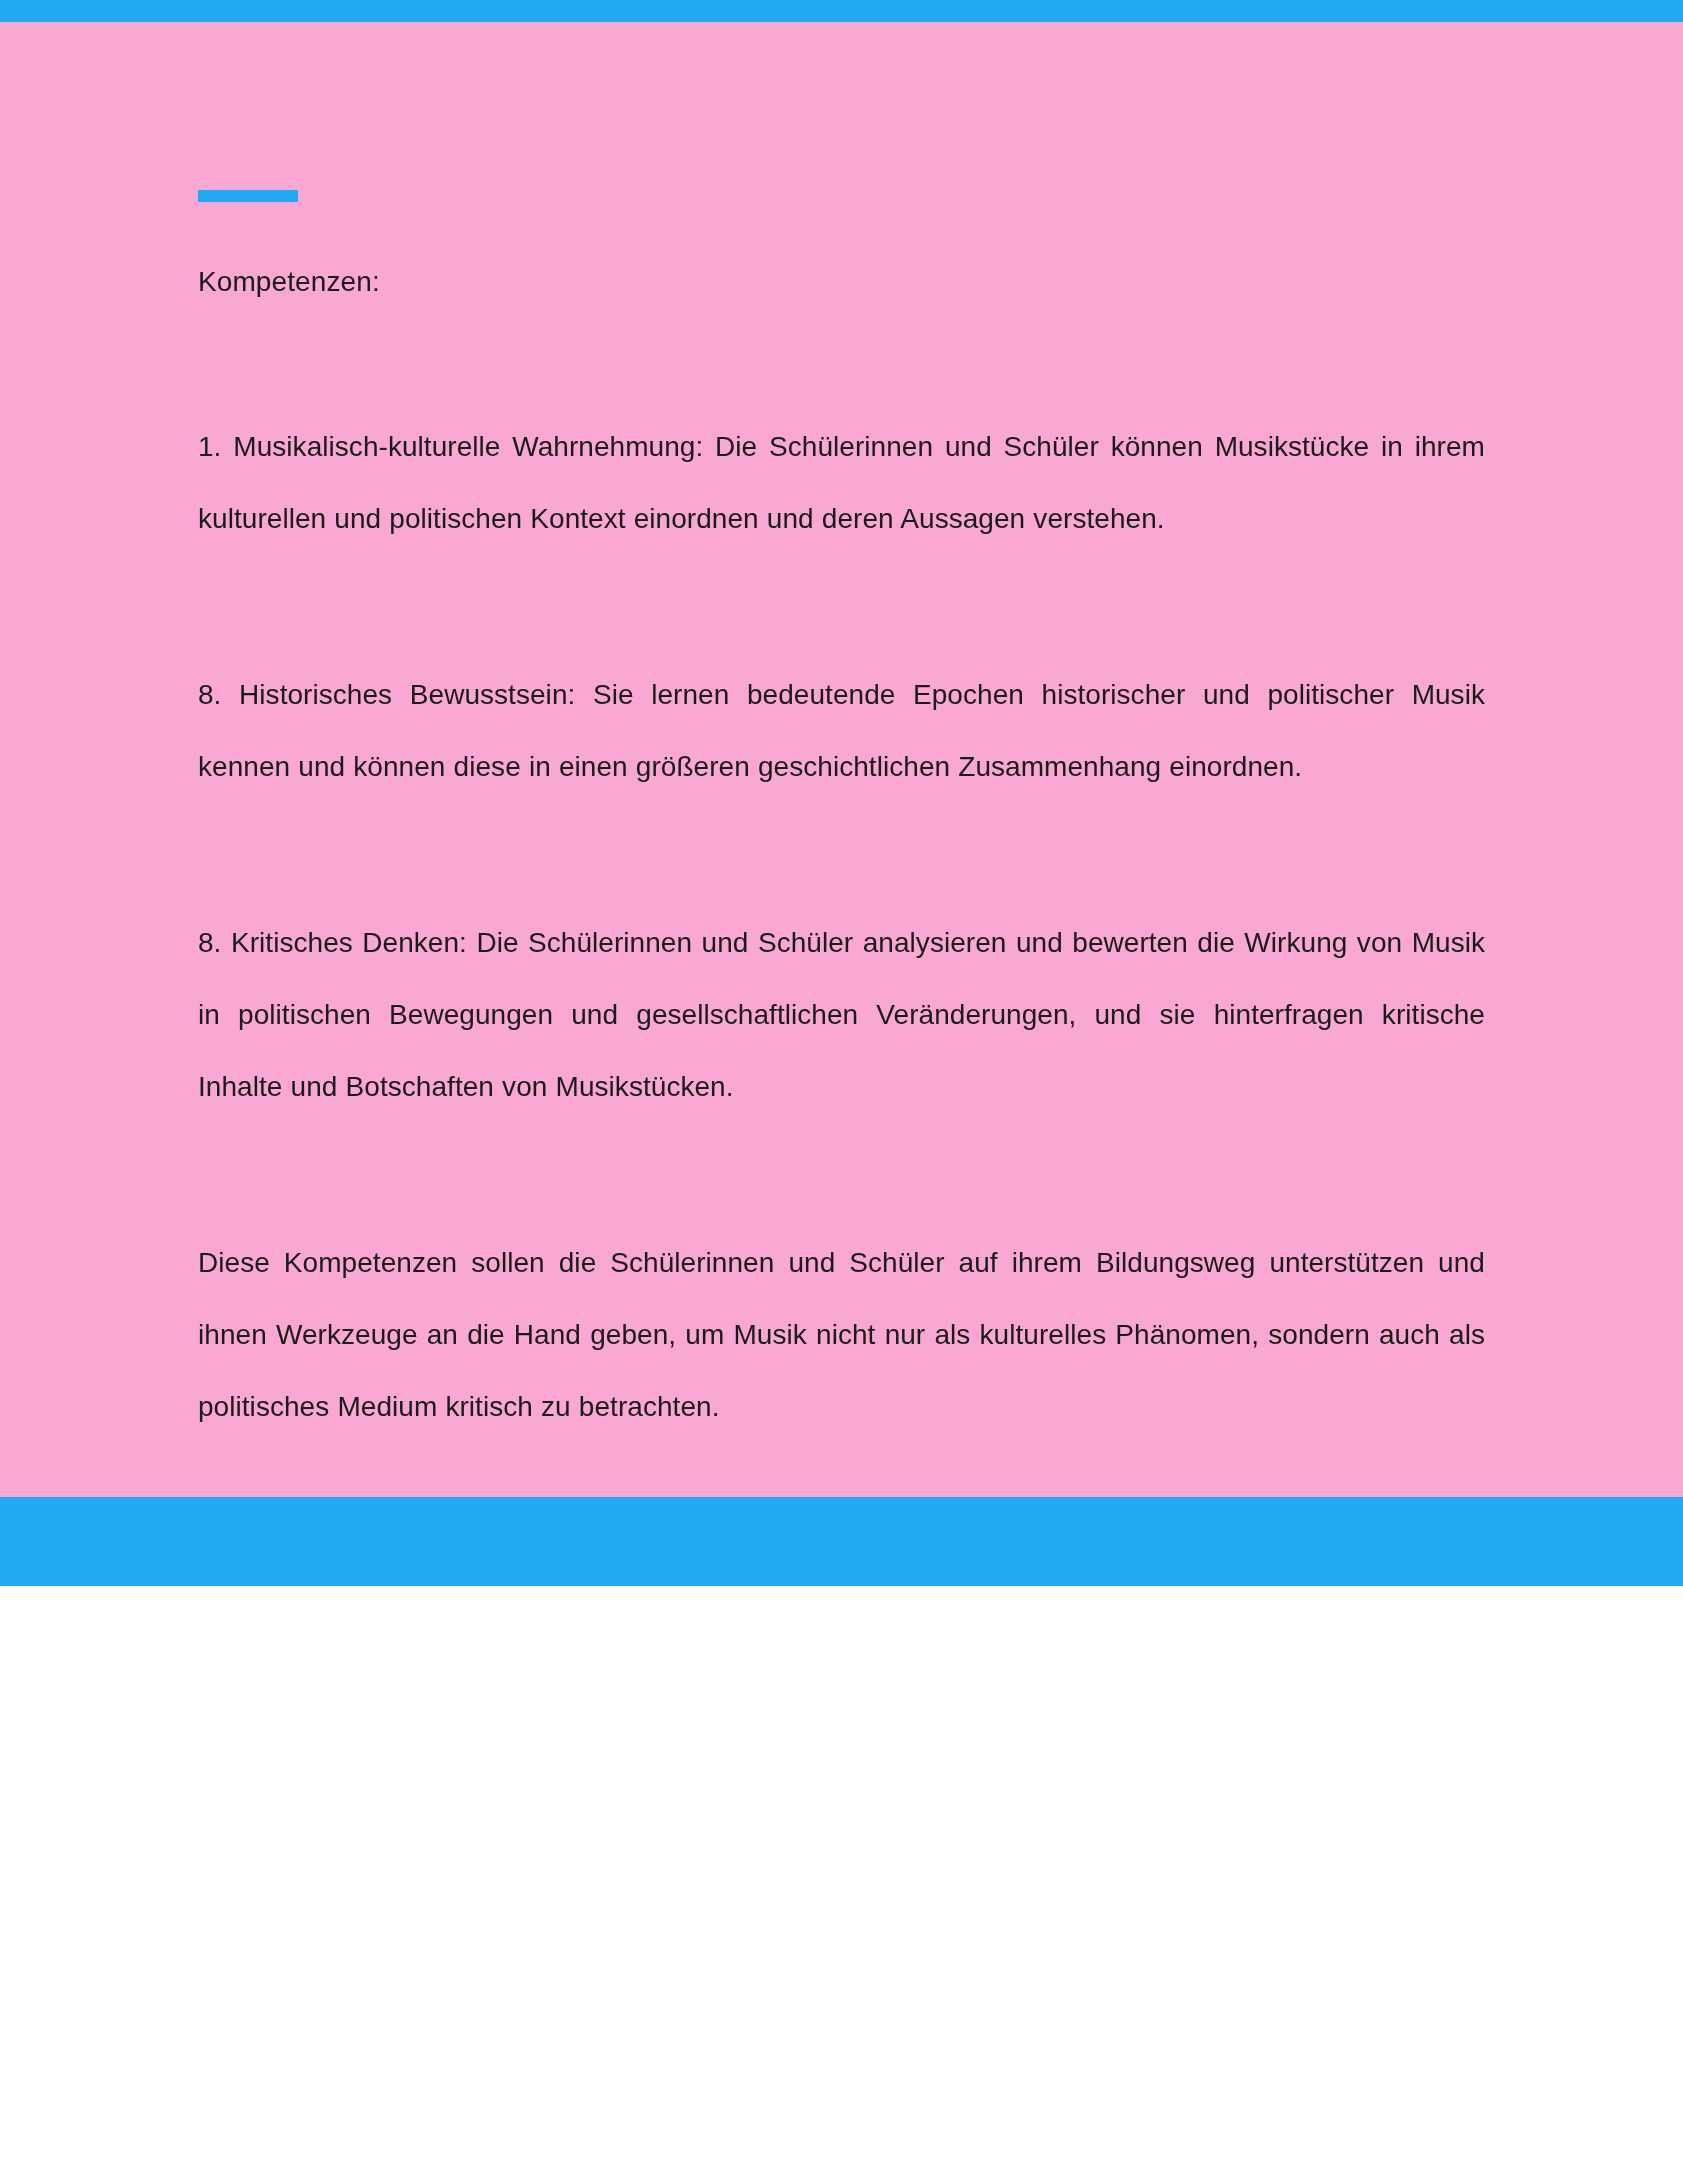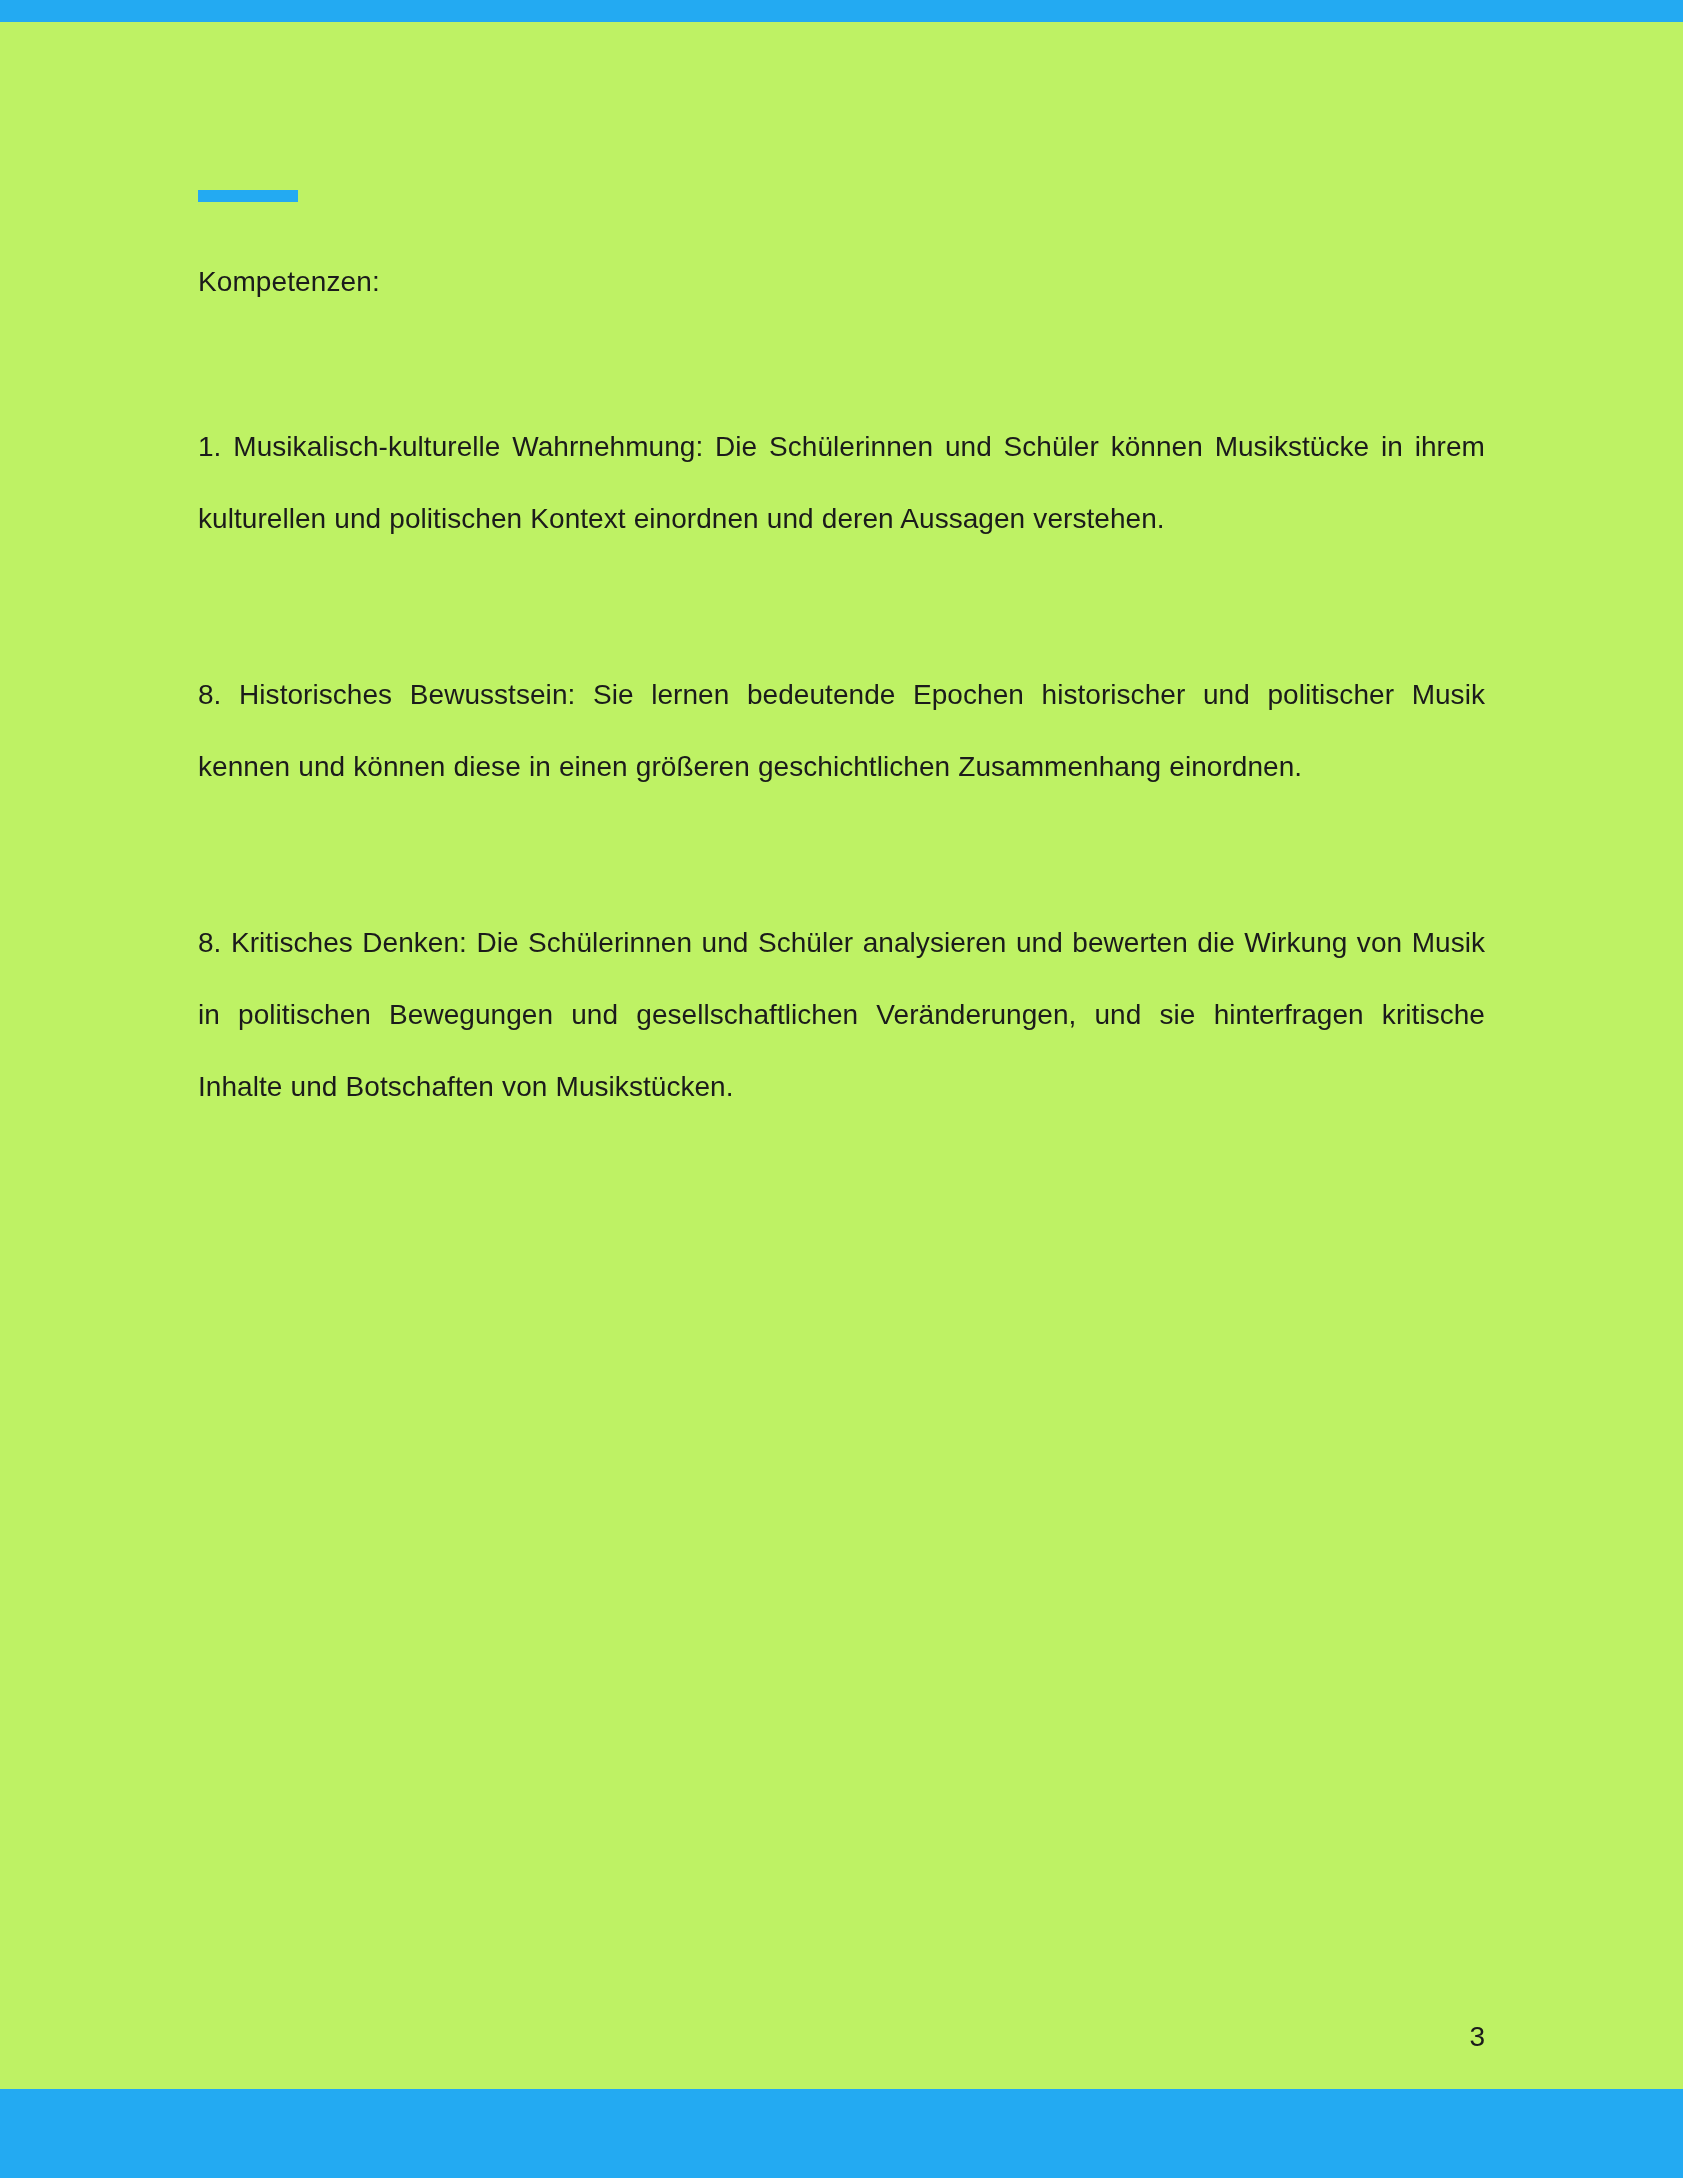--- a/index.html
+++ b/index.html
@@ -7,22 +7,22 @@
     padding: 0;
     background: #ffffff;
   }
   body {
     font-family: "Liberation Sans", "DejaVu Sans", sans-serif;
     -webkit-font-smoothing: antialiased;
   }
   .page {
     position: relative;
     width: 1683px;
-    height: 2178px;
-    background: #bef264;
+    height: 1586px;
+    background: #f9a8d4;
     overflow: hidden;
     box-sizing: border-box;
   }
   .band-top {
     position: absolute;
     top: 0;
     left: 0;
     width: 1683px;
     height: 22px;
     background: #23aaf2;
@@ -104,20 +104,21 @@
   <div class="content">
 
     <div class="accent-rule"></div>
 
     <div class="section-heading">Kompetenzen:</div>
 
     <div class="body-block">
       <p class="para">1. Musikalisch-kulturelle Wahrnehmung: Die Schülerinnen und Schüler können Musikstücke in ihrem kulturellen und politischen Kontext einordnen und deren Aussagen verstehen.</p>
       <p class="para">8. Historisches Bewusstsein: Sie lernen bedeutende Epochen historischer und politischer Musik kennen und können diese in einen größeren geschichtlichen Zusammenhang einordnen.</p>
       <p class="para">8. Kritisches Denken: Die Schülerinnen und Schüler analysieren und bewerten die Wirkung von Musik in politischen Bewegungen und gesellschaftlichen Veränderungen, und sie hinterfragen kritische Inhalte und Botschaften von Musikstücken.</p>
+      <p class="para closing">Diese Kompetenzen sollen die Schülerinnen und Schüler auf ihrem Bildungsweg unterstützen und ihnen Werkzeuge an die Hand geben, um Musik nicht nur als kulturelles Phänomen, sondern auch als politisches Medium kritisch zu betrachten.</p>
     </div>
 
     <div class="page-number">3</div>
 
   </div>
 
   <div class="band-bottom"></div>
 
 </div>
 

